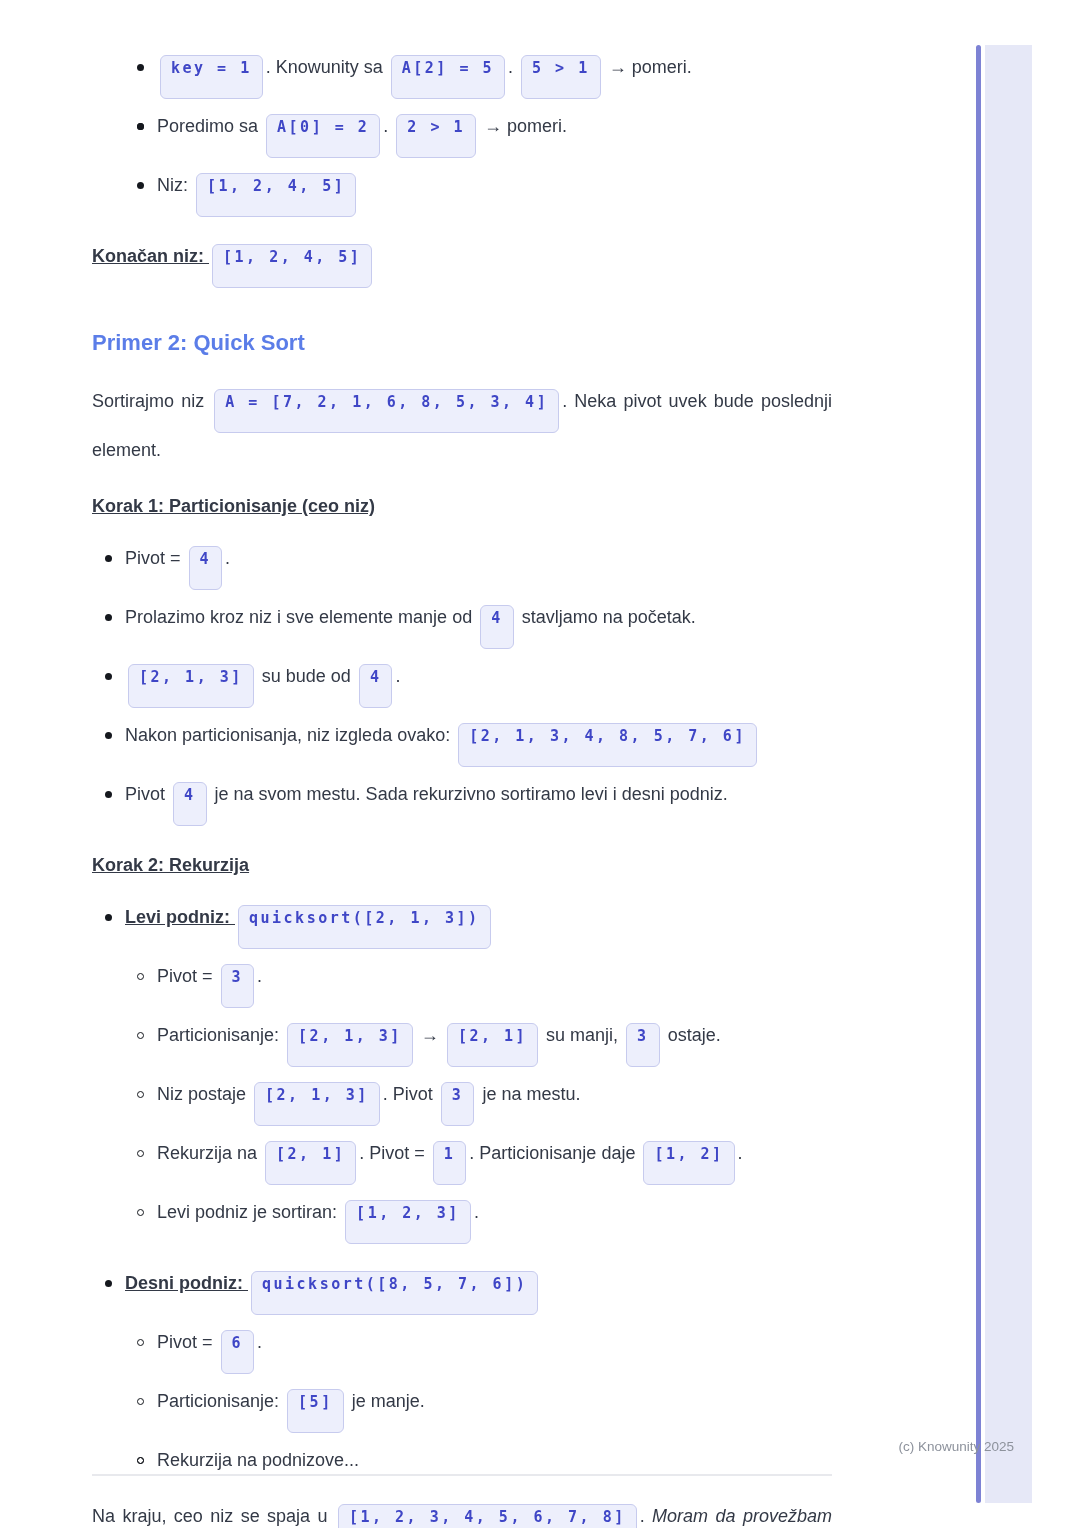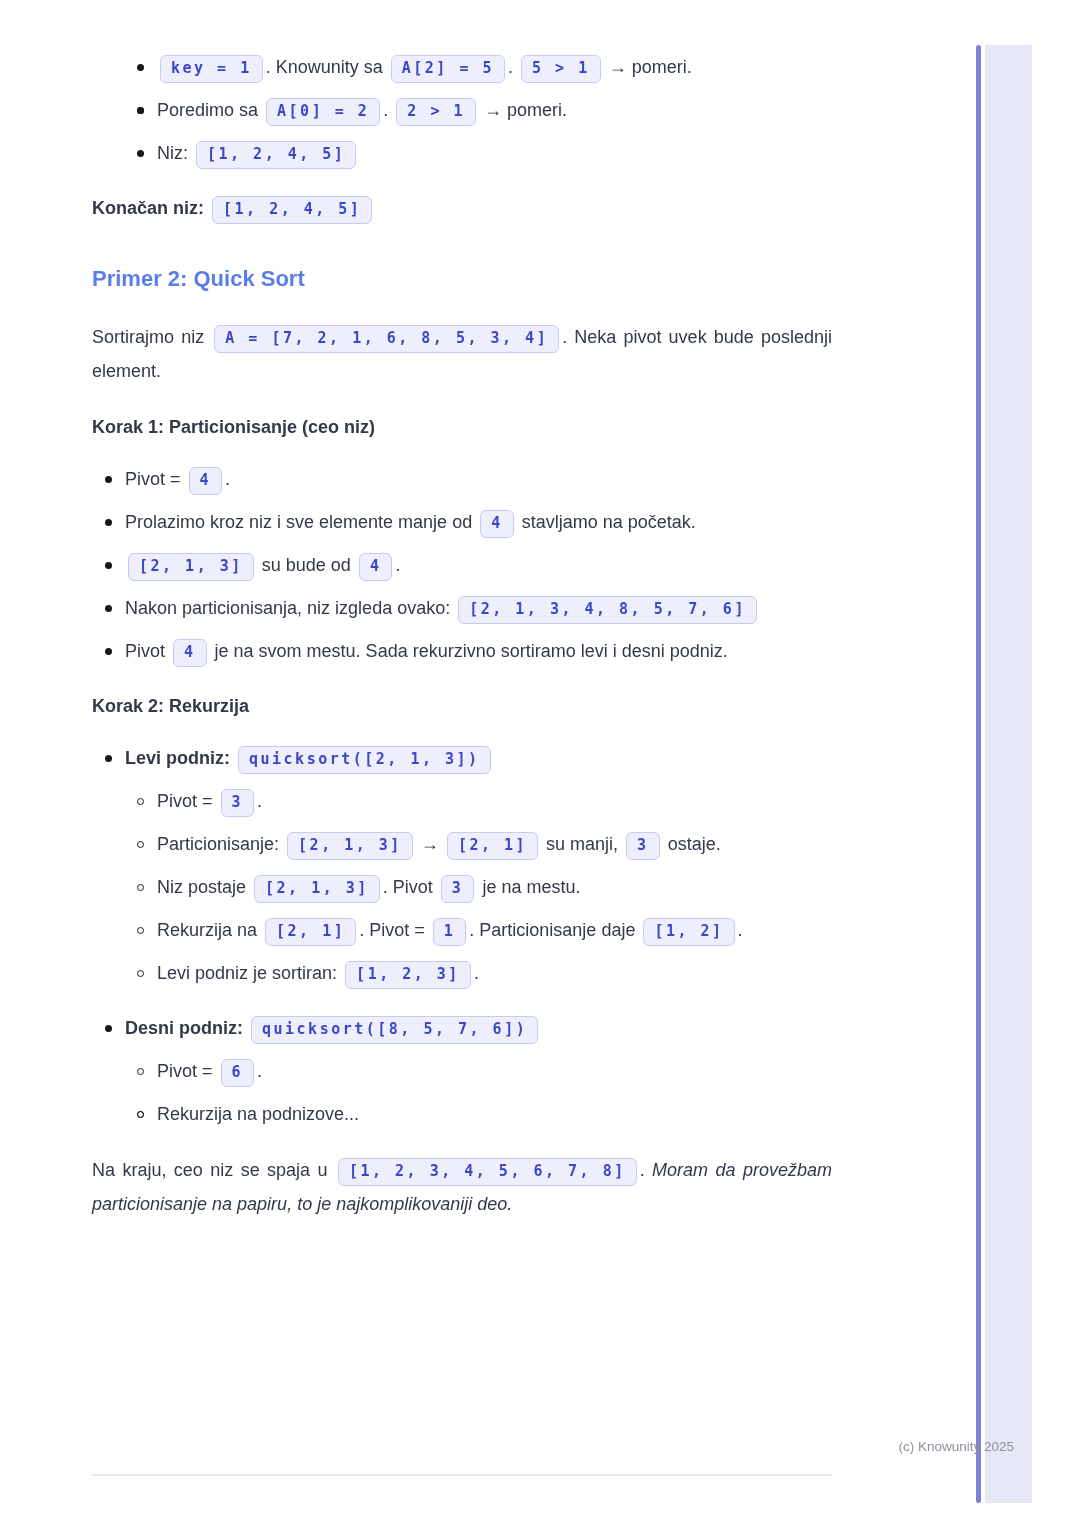--- a/index.html
+++ b/index.html
@@ -26,25 +26,25 @@
   .li-b{padding-left:33px;}
   .bullet{position:absolute;top:12px;width:7px;height:7px;border-radius:50%;}
   .bullet.disc{background:#15181e;}
   .bullet.circle{width:7px;height:7px;border:1.5px solid #15181e;background:transparent;}
   .li-a .bullet,.li-c .bullet{left:45px;}
   .li-b .bullet{left:13px;}
   .li-c + .li-b{margin-top:24px;}
   .block-p{margin:24px 0 0;font-size:18px;line-height:30px;}
   .p-justify{text-align:justify;line-height:34px;margin-top:24px;}
   .p-bold{margin:24px 0 22px;}
-  .run-bold{font-weight:700;}
+  .run-bold{font-weight:700;text-decoration:underline;}
   .run-italic{font-style:italic;}
   .doc-h2{margin:38px 0 24px;font-size:22px;line-height:34px;font-weight:700;color:var(--accent-heading);}
   .code-chip{
-    display:inline-block;margin:0 3px;padding:2px 10px 3px;
+    display:inline-block;margin:0 3px;padding:2px 10px 19px;
     background:var(--code-bg);border:1px solid var(--code-border);border-radius:6px;
     font-family:"DejaVu Sans Mono",monospace;font-weight:700;font-size:15px;line-height:21px;
     letter-spacing:2.5px;color:var(--code-text);white-space:pre;
   }
   .divider{position:absolute;top:1474px;left:92px;width:740px;height:0;border-top:2px solid var(--divider);}
   .footer{position:absolute;top:1438px;right:66px;font-size:13.5px;line-height:18px;color:var(--footer-text);z-index:5;}
   .scroll-track{position:absolute;top:45px;right:48px;width:47px;height:1458px;background:var(--scroll-track);z-index:1;}
   .scroll-thumb{position:absolute;top:45px;right:99px;width:5px;height:1458px;background:var(--scroll-thumb);border-radius:3px;z-index:2;}
 </style>
 </head>
@@ -66,20 +66,21 @@
     <div class="block-li li-b"><span class="bullet disc"></span><span class="li-content"><span class="run">Pivot </span><span class="code-chip">4</span><span class="run"> je na svom mestu. Sada rekurzivno sortiramo levi i desni podniz.</span></span></div>
     <p class="block-p p-bold"><span class="run-bold">Korak 2: Rekurzija</span></p>
     <div class="block-li li-b"><span class="bullet disc"></span><span class="li-content"><span class="run-bold">Levi podniz: </span><span class="code-chip">quicksort([2, 1, 3])</span></span></div>
     <div class="block-li li-c"><span class="bullet circle"></span><span class="li-content"><span class="run">Pivot = </span><span class="code-chip">3</span><span class="run">.</span></span></div>
     <div class="block-li li-c"><span class="bullet circle"></span><span class="li-content"><span class="run">Particionisanje: </span><span class="code-chip">[2, 1, 3]</span><span class="run"> → </span><span class="code-chip">[2, 1]</span><span class="run"> su manji, </span><span class="code-chip">3</span><span class="run"> ostaje.</span></span></div>
     <div class="block-li li-c"><span class="bullet circle"></span><span class="li-content"><span class="run">Niz postaje </span><span class="code-chip">[2, 1, 3]</span><span class="run">. Pivot </span><span class="code-chip">3</span><span class="run"> je na mestu.</span></span></div>
     <div class="block-li li-c"><span class="bullet circle"></span><span class="li-content"><span class="run">Rekurzija na </span><span class="code-chip">[2, 1]</span><span class="run">. Pivot = </span><span class="code-chip">1</span><span class="run">. Particionisanje daje </span><span class="code-chip">[1, 2]</span><span class="run">.</span></span></div>
     <div class="block-li li-c"><span class="bullet circle"></span><span class="li-content"><span class="run">Levi podniz je sortiran: </span><span class="code-chip">[1, 2, 3]</span><span class="run">.</span></span></div>
     <div class="block-li li-b"><span class="bullet disc"></span><span class="li-content"><span class="run-bold">Desni podniz: </span><span class="code-chip">quicksort([8, 5, 7, 6])</span></span></div>
     <div class="block-li li-c"><span class="bullet circle"></span><span class="li-content"><span class="run">Pivot = </span><span class="code-chip">6</span><span class="run">.</span></span></div>
+    <div class="block-li li-c"><span class="bullet circle"></span><span class="li-content"><span class="run">Particionisanje: </span><span class="code-chip">[5]</span><span class="run"> je manje.</span></span></div>
     <div class="block-li li-c"><span class="bullet circle"></span></div>
     <div class="block-li li-c"><span class="bullet circle"></span><span class="li-content"><span class="run">Rekurzija na podnizove...</span></span></div>
     <p class="block-p p-justify"><span class="run">Na kraju, ceo niz se spaja u </span><span class="code-chip">[1, 2, 3, 4, 5, 6, 7, 8]</span><span class="run">. </span><span class="run-italic">Moram da provežbam particionisanje na papiru, to je najkomplikovaniji deo.</span></p>
   </div>
 
 <div class="divider"></div>
 <div class="footer">(c) Knowunity 2025</div>
 <div class="scroll-track"></div>
 <div class="scroll-thumb"></div>
 

